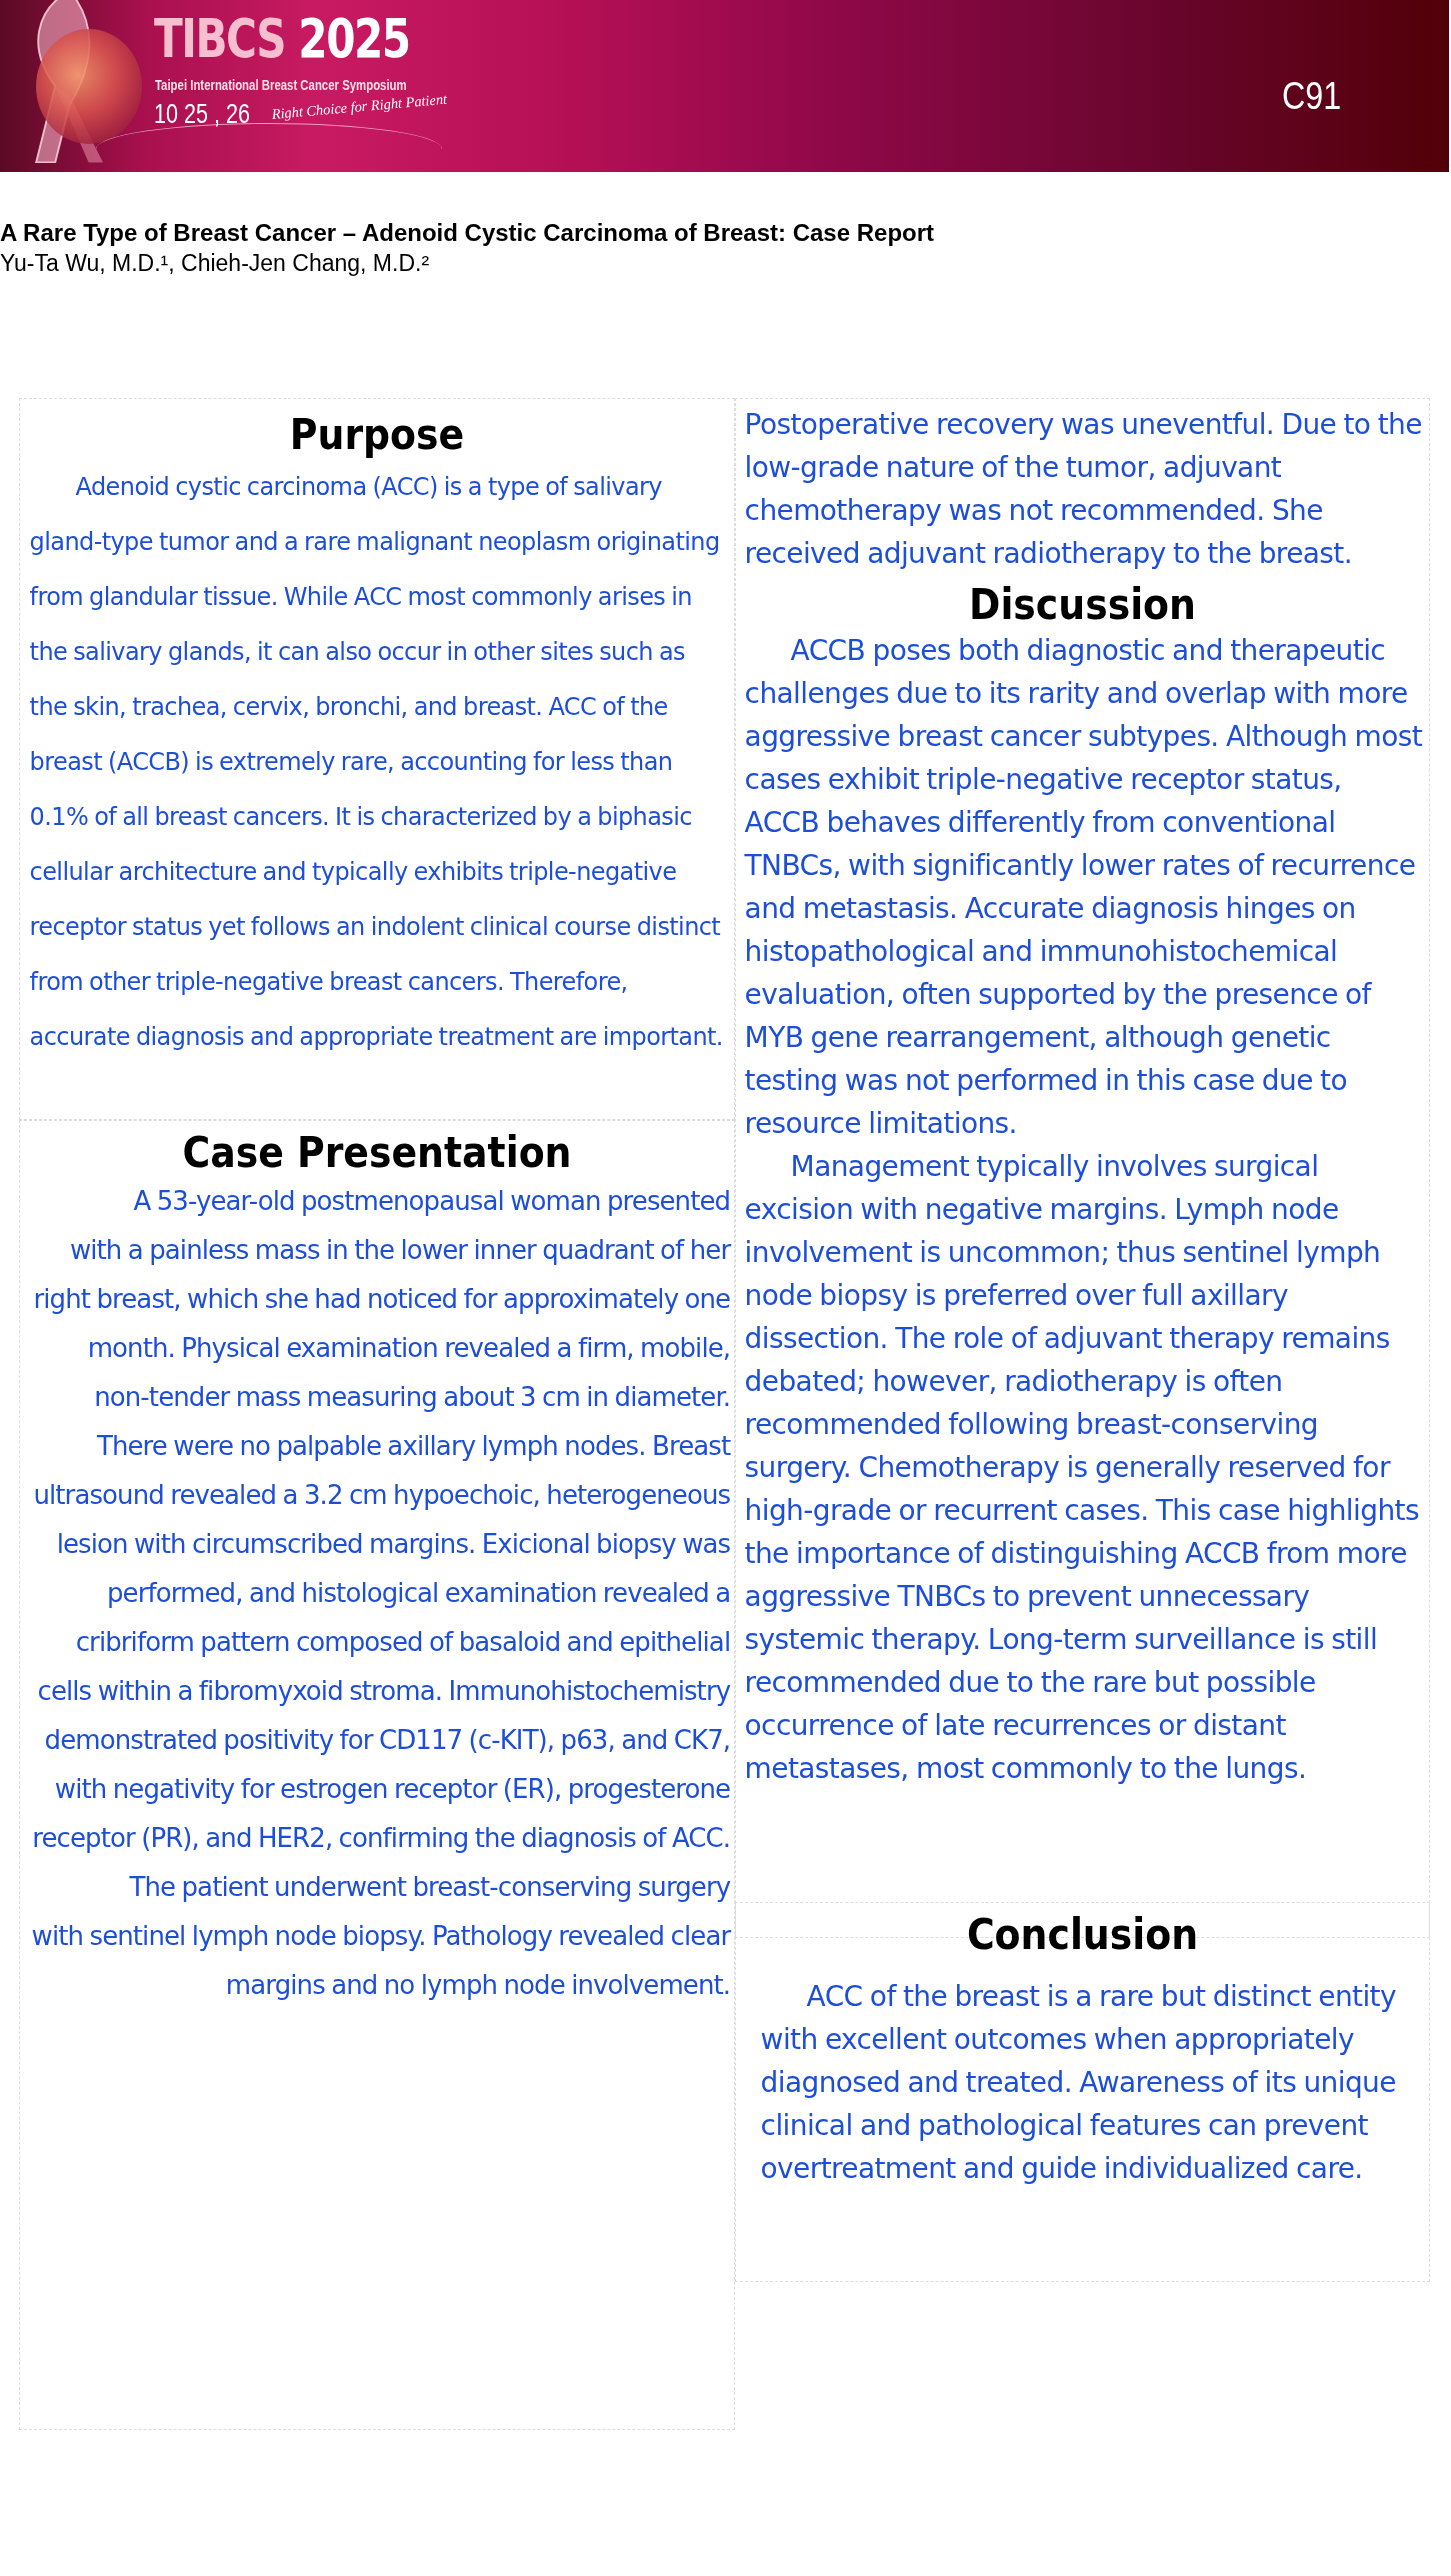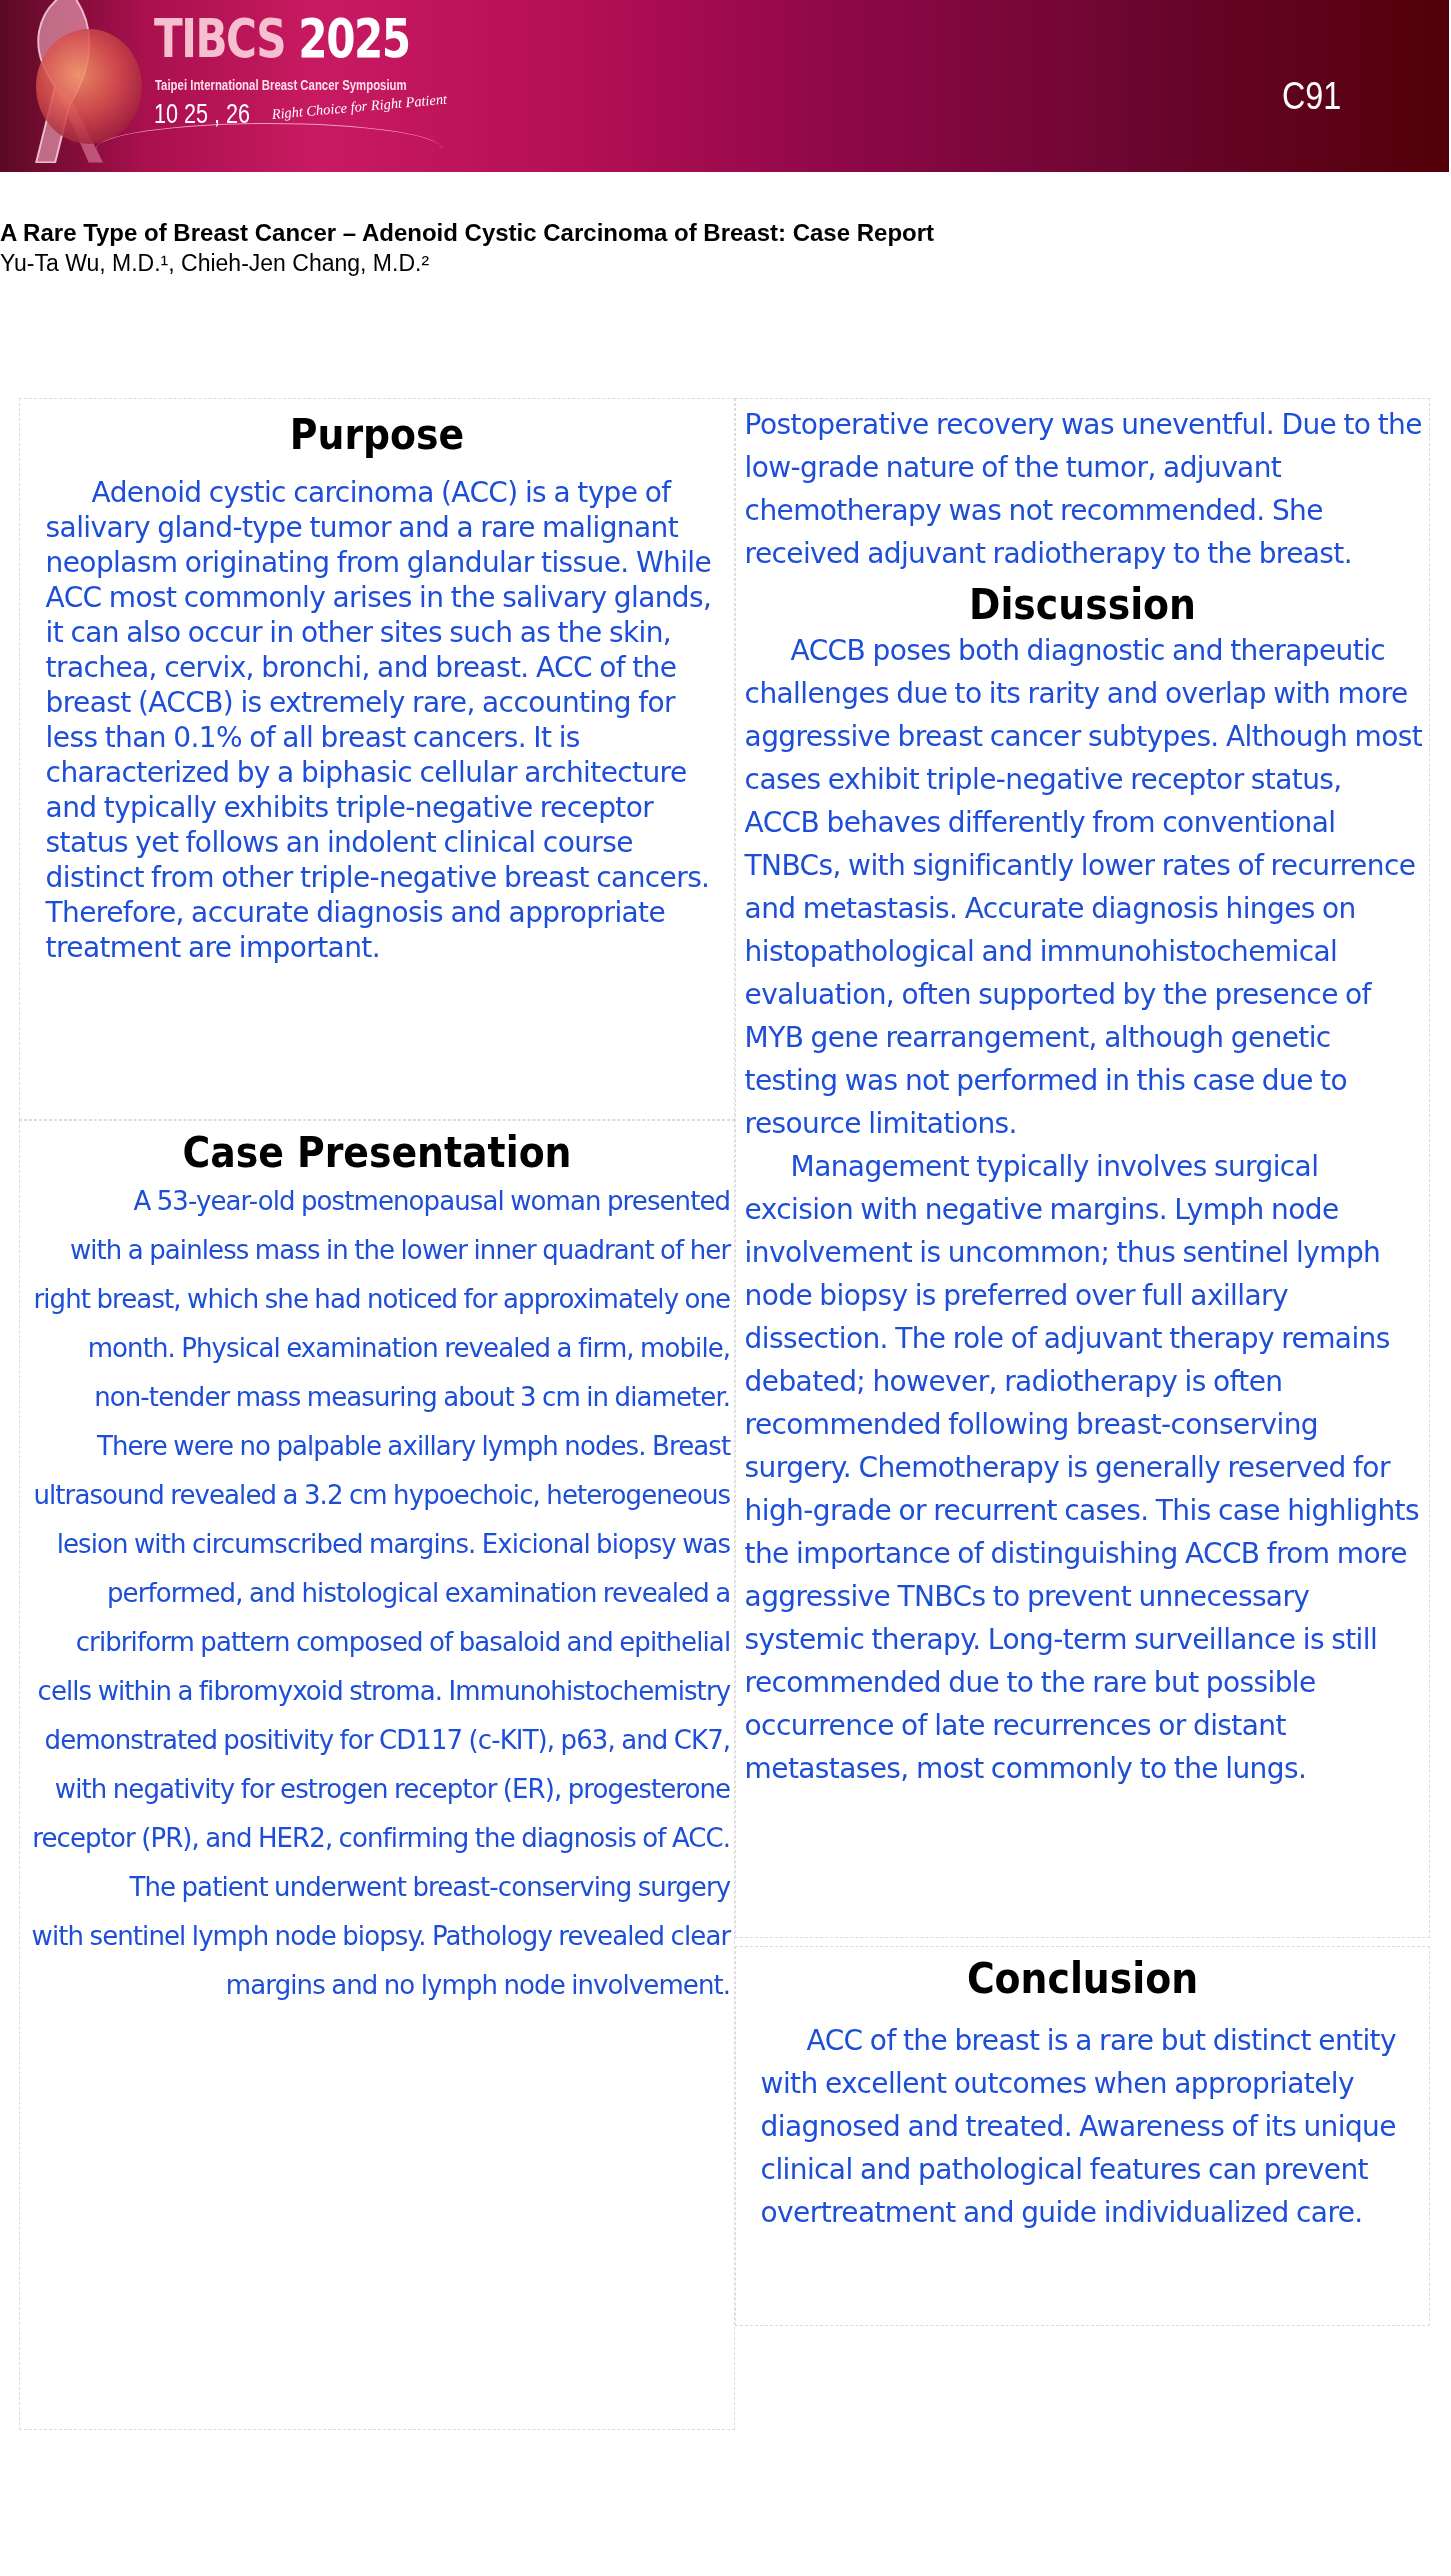--- a/index.html
+++ b/index.html
@@ -22,27 +22,27 @@
 
   .header { position: absolute; left: 0; top: 217px; width: 1451px; text-align: left; }
   .header .title { font-size: 24px; font-weight: bold; line-height: 31px; }
   .header .authors { font-size: 23px; line-height: 31px; }
   .header .dept { font-size: 23px; line-height: 31px; }
 
   .panel { position: absolute; border: 1px dashed #dcdcdc; box-sizing: border-box; }
   .p-purpose { left: 19px; top: 398px; width: 716px; height: 722px; }
   .p-case { left: 19px; top: 1120px; width: 716px; height: 1310px; }
   .p-disc { left: 735px; top: 398px; width: 695px; height: 1540px; }
-  .p-concl { left: 735px; top: 1946px; width: 695px; height: 380px; }
+  .p-concl { left: 735px; top: 1902px; width: 695px; height: 380px; }
 
   .sec-title { font-family: "DejaVu Sans", sans-serif; font-weight: bold; text-align: center; color: #000; transform: scaleX(.9); }
   .text { font-family: "DejaVu Sans", sans-serif; color: #1d4ed8; letter-spacing: -0.6px; word-spacing: -1px; }
   .indent { text-indent: 46px; }
   .p-purpose .sec-title { font-size: 42px; line-height: 48px; margin: 11.5px 0 1.9px; }
-  .p-purpose .text { font-size: 28px; line-height: 35px; padding: 0 5.8px 0 9.6px; margin: 16px; }
+  .p-purpose .text { font-size: 24px; line-height: 55px; padding: 0 5.8px 0 9.6px; margin: 0; }
   .p-case .sec-title { font-size: 42px; line-height: 48px; margin: 7.7px 0 0; }
   .p-case .text { font-size: 26px; line-height: 49px; padding: 0 3.8px 0 9.6px; margin: 0; letter-spacing: -0.9px; text-align: right; }
   .p-disc .text { font-size: 28px; line-height: 43px; padding: 0 5.8px 0 8.6px; margin: 0; }
   .p-disc .cont { margin-top: 3.8px; }
   .p-disc .sec-title { font-size: 42px; line-height: 48px; margin: 5.8px 0 0; }
   .p-concl .sec-title { font-size: 42px; line-height: 48px; margin: 7.7px 0 1.9px; }
   .p-concl .text { font-size: 28px; line-height: 43px; padding: 0 5.8px 0 8.6px; margin: 16px; }
 </style>
 </head>
 <body>

